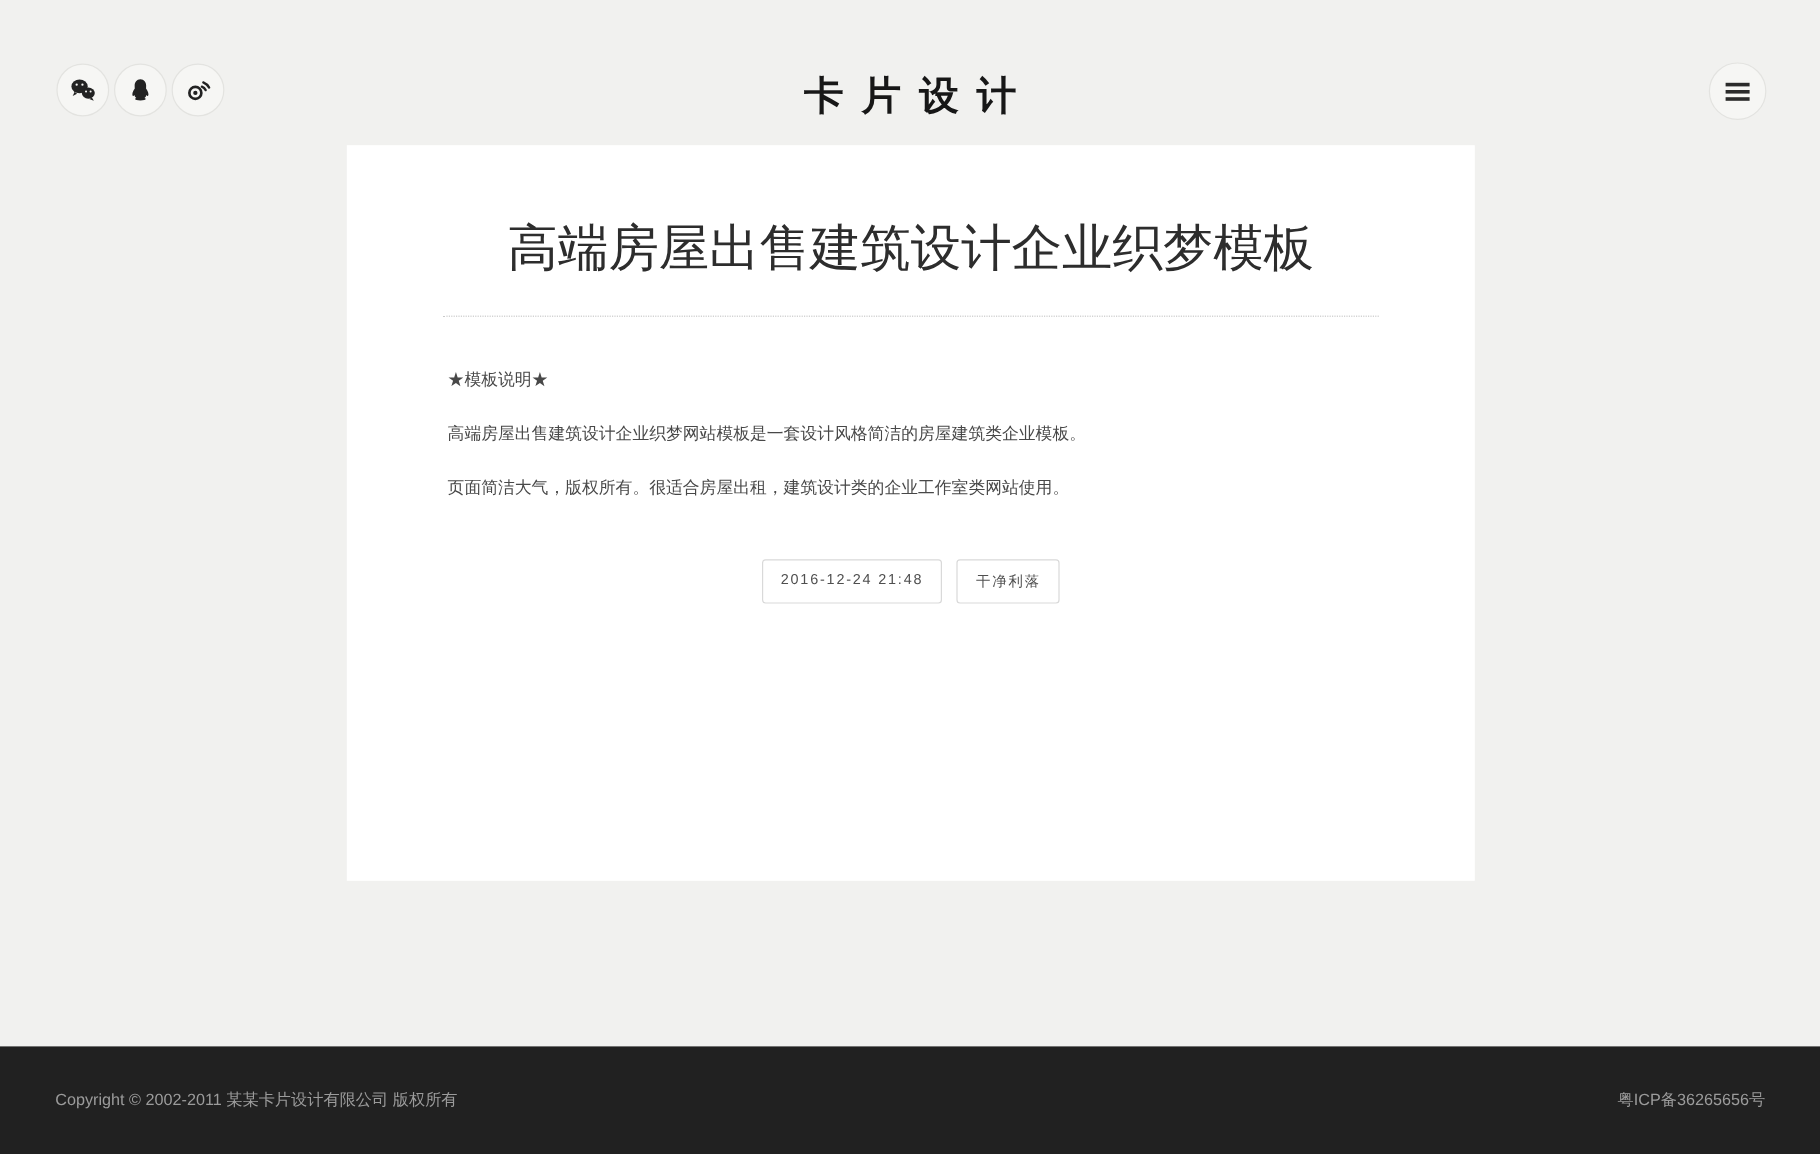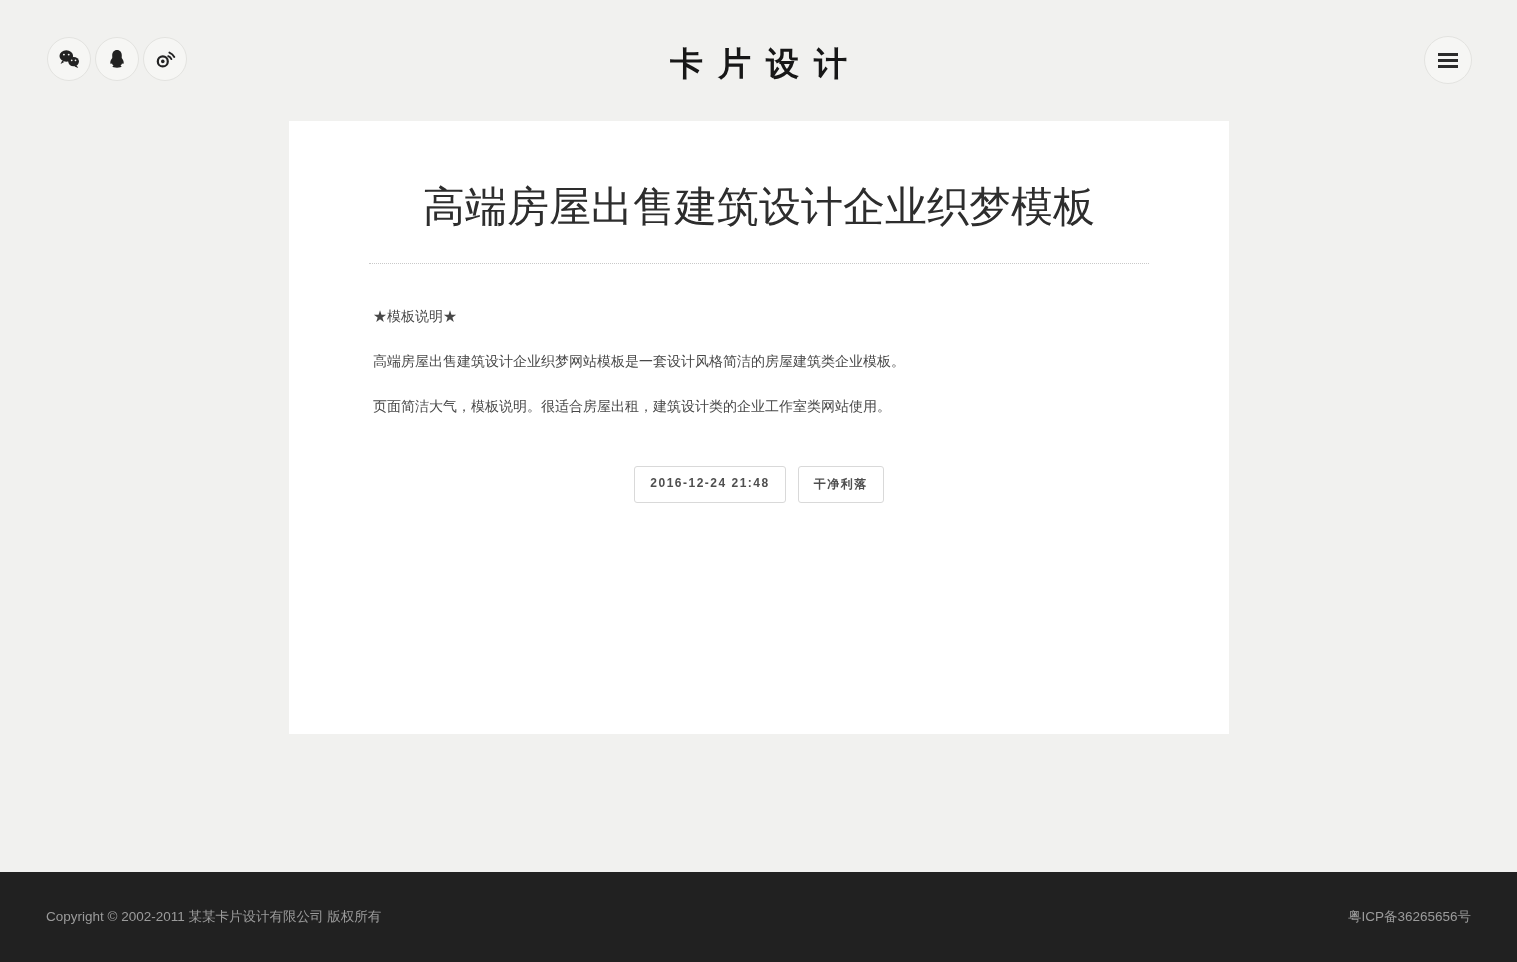--- a/index.html
+++ b/index.html
@@ -10,20 +10,21 @@
     background: #f1f1ef;
     font-family: "Liberation Sans", sans-serif;
     position: relative;
     overflow: hidden;
   }
 
   
   .header {
     position: relative;
     height: 113px;
+    margin-top: 16px;
   }
   .social-group {
     position: absolute;
     left: 47px;
     top: 37px;
     display: flex;
     gap: 4px;
   }
   .circle-btn {
     width: 44px;
@@ -107,21 +108,20 @@
     display: inline-block;
     border: 1px solid #d9d9d9;
     border-radius: 3px;
     background: #ffffff;
     padding: 9px 15px;
     font-size: 12px;
     color: #4f4f4f;
     letter-spacing: 1.5px;
     font-family: "Liberation Sans", sans-serif;
     cursor: pointer;
-    font-weight: bold;
   }
 
   
   .footer {
     position: absolute;
     left: 0;
     bottom: 0;
     width: 100%;
     height: 90px;
     background: #212121;
@@ -184,21 +184,21 @@
     </span>
   </div>
 
 </div>
 
 <div class="card">
   <h1 class="article-title">高端房屋出售建筑设计企业织梦模板</h1>
   <div class="article-body">
     <p>★模板说明★</p>
     <p>高端房屋出售建筑设计企业织梦网站模板是一套设计风格简洁的房屋建筑类企业模板。</p>
-    <p>页面简洁大气，模板说明。很适合房屋出租，建筑设计类的企业工作室类网站使用。</p>
+    <p>页面简洁大气，版权所有。很适合房屋出租，建筑设计类的企业工作室类网站使用。</p>
   </div>
   <div class="meta-row">
     <span class="meta-btn">2016-12-24 21:48</span>
     <span class="meta-btn">干净利落</span>
   </div>
 </div>
 
 <div class="footer">
   <span>Copyright © 2002-2011 某某卡片设计有限公司 版权所有</span>
   <span>粤ICP备36265656号</span>

